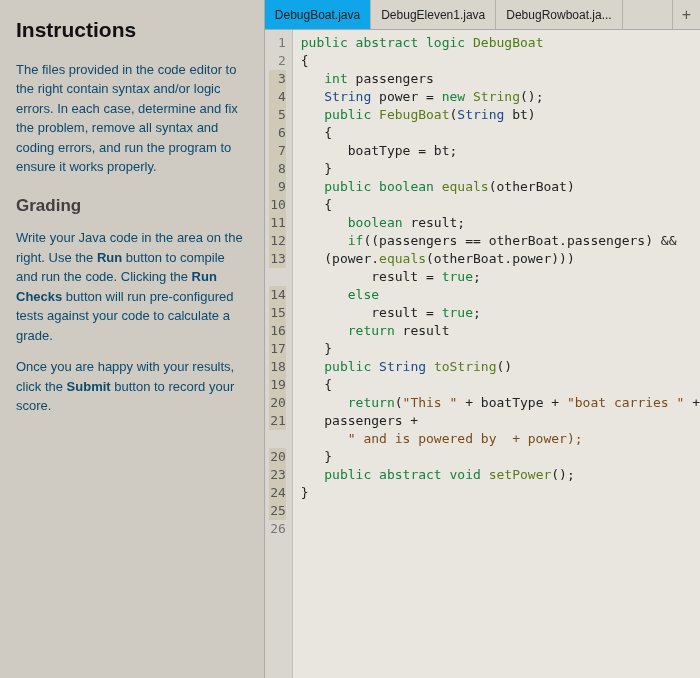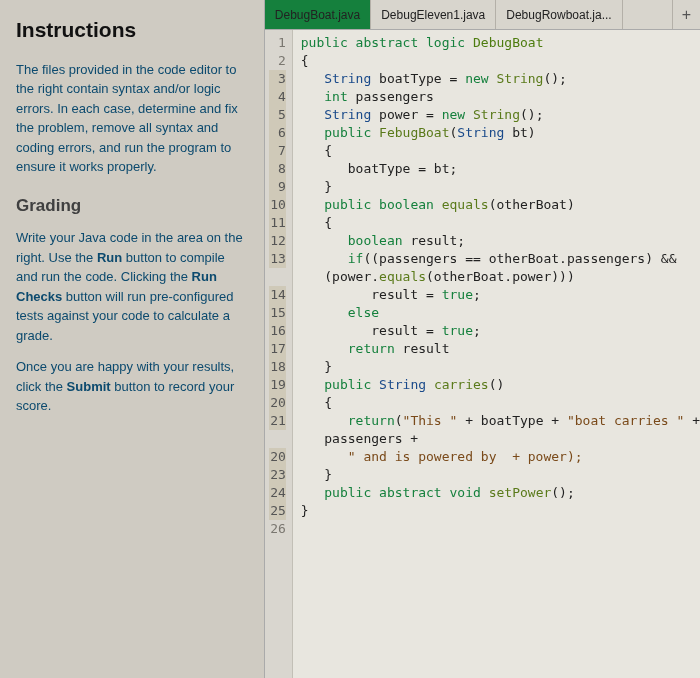--- a/index.html
+++ b/index.html
@@ -51,21 +51,21 @@
       padding: 6px 10px;
       font-size: 12px;
       color: #222;
       border-right: 1px solid #b4b0a8;
       cursor: pointer;
       display: flex;
       align-items: center;
       white-space: nowrap;
     }
     .tab.active {
-      background: #15803d;
+      background: #0ea5e9;
       font-weight: 500;
     }
     .tab-add {
       width: 28px;
       display: flex;
       align-items: center;
       justify-content: center;
       color: #555;
       font-size: 16px;
       cursor: pointer;
@@ -153,38 +153,37 @@
         <div>&nbsp;</div>
         <div class="hl">20</div>
         <div class="hl">23</div>
         <div class="hl">24</div>
         <div class="hl">25</div>
         <div>26</div>
       </div>
     <div class="code-lines">
         <div><span class="kw">public</span> <span class="kw">abstract</span> <span class="kw">logic</span> <span class="cls">DebugBoat</span></div>
         <div>{</div>
-        <div>   <span class="type">String</span> boatType = <span class="kw">new</span> <span class="fn">String</span>();</div>
         <div>   <span class="kw">int</span> passengers</div>
         <div>   <span class="type">String</span> power = <span class="kw">new</span> <span class="fn">String</span>();</div>
         <div>   <span class="kw">public</span> <span class="fn">FebugBoat</span>(<span class="type">String</span> bt)</div>
         <div>   {</div>
         <div>      boatType = bt;</div>
         <div>   }</div>
         <div>   <span class="kw">public</span> <span class="kw">boolean</span> <span class="fn">equals</span>(otherBoat)</div>
         <div>   {</div>
         <div>      <span class="kw">boolean</span> result;</div>
         <div>      <span class="kw">if</span>((passengers == otherBoat.passengers) &amp;&amp;</div>
         <div>   (power.<span class="fn">equals</span>(otherBoat.power)))</div>
         <div>         result = <span class="kw">true</span>;</div>
         <div>      <span class="kw">else</span></div>
         <div>         result = <span class="kw">true</span>;</div>
         <div>      <span class="kw">return</span> result</div>
         <div>   }</div>
-        <div>   <span class="kw">public</span> <span class="type">String</span> <span class="fn">carries</span>()</div>
+        <div>   <span class="kw">public</span> <span class="type">String</span> <span class="fn">toString</span>()</div>
         <div>   {</div>
         <div>      <span class="kw">return</span>(<span class="str">"This "</span> + boatType + <span class="str">"boat carries "</span> +</div>
         <div>   passengers +</div>
         <div>      <span class="str">" and is powered by  + power);</span></div>
         <div>   }</div>
         <div>   <span class="kw">public</span> <span class="kw">abstract</span> <span class="kw">void</span> <span class="fn">setPower</span>();</div>
         <div>}</div>
       </div>
   </div>
 </div>

